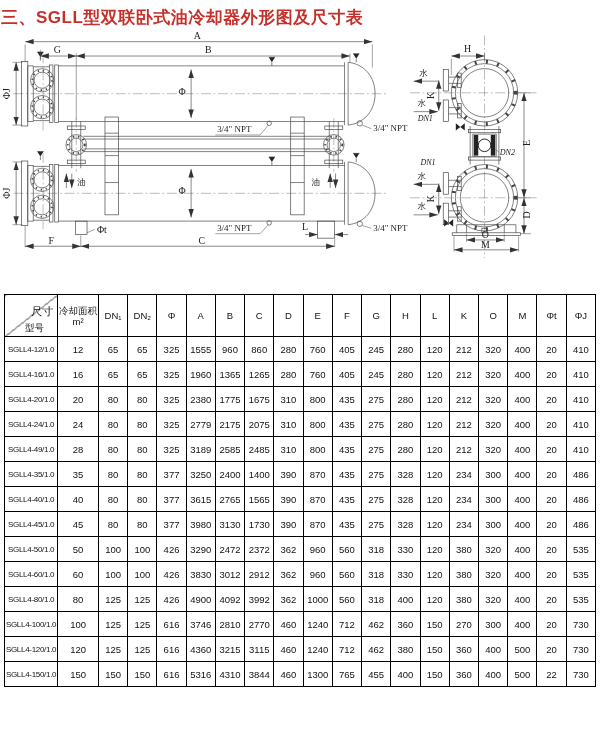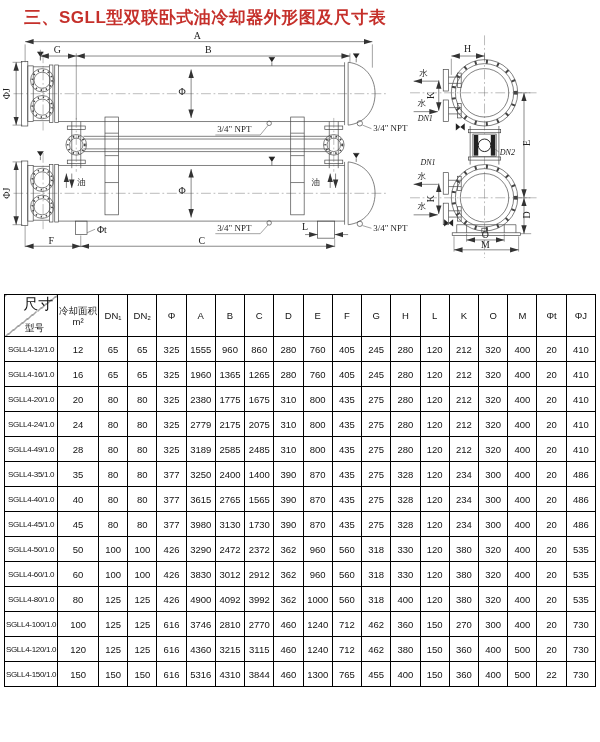--- a/index.html
+++ b/index.html
@@ -1,39 +1,39 @@
 <!DOCTYPE html>
 <html><head>
 <meta charset="utf-8">
 <style>
   html,body{margin:0;padding:0;background:#fff;}
   .page{width:600px;height:742px;background:#fff;position:relative;overflow:hidden;
         font-family:"Liberation Sans","DejaVu Sans",sans-serif;}
-  .title{margin:0;padding:7px 0 1px 24px;font-size:17px;line-height:22px;font-weight:bold;
+  .title{margin:0;padding:7px 0 1px 1px;font-size:17px;line-height:22px;font-weight:bold;
          color:#c5302b;letter-spacing:0.5px;font-family:"Liberation Sans","DejaVu Sans",sans-serif;}
   svg{display:block;}
   svg .ln{stroke:#444;stroke-width:0.75;fill:none;}
   svg .thin{stroke:#555;stroke-width:0.6;fill:none;}
   svg .cl{stroke:#777;stroke-width:0.55;fill:none;stroke-dasharray:11 3 2 3;}
   svg .dim{stroke:#333;stroke-width:0.65;fill:none;}
   svg text{font-family:"Liberation Serif","DejaVu Serif",serif;font-size:11px;fill:#222;}
   svg text.cjk{font-family:"DejaVu Sans","Liberation Sans",sans-serif;font-size:9.5px;}
   svg text.it{font-style:italic;font-size:9px;}
   svg text.npt{font-size:10px;}
   .tblwrap{padding:2px 4px 0 4px;}
   table{border-collapse:collapse;table-layout:fixed;width:592px;}
   th,td{border:1px solid #000;text-align:center;vertical-align:middle;
         font-size:9.5px;color:#111;padding:0;overflow:hidden;}
   thead tr{height:42px;}
   tbody tr{height:25px;}
   th{font-weight:normal;white-space:pre-line;line-height:11px;}
   td.model{font-size:8px;letter-spacing:-0.3px;}
   th.corner{position:relative;padding:0;
     background:linear-gradient(to bottom right,#fff 49.2%,#444 49.2%,#444 50.4%,#fff 50.4%);}
-  th.corner .c-top{position:absolute;top:3px;right:4px;font-size:15px;}
+  th.corner .c-top{position:absolute;top:11px;right:4px;font-size:11px;}
   th.corner .c-bot{position:absolute;bottom:3px;left:20px;font-size:9.5px;}
 </style>
 </head>
 <body>
 
 <div class="page">
 
   <h1 class="title">三、SGLL型双联卧式油冷却器外形图及尺寸表</h1>
 
   <svg width="600" height="262" viewBox="0 30 600 292" preserveAspectRatio="xMinYMin meet">

